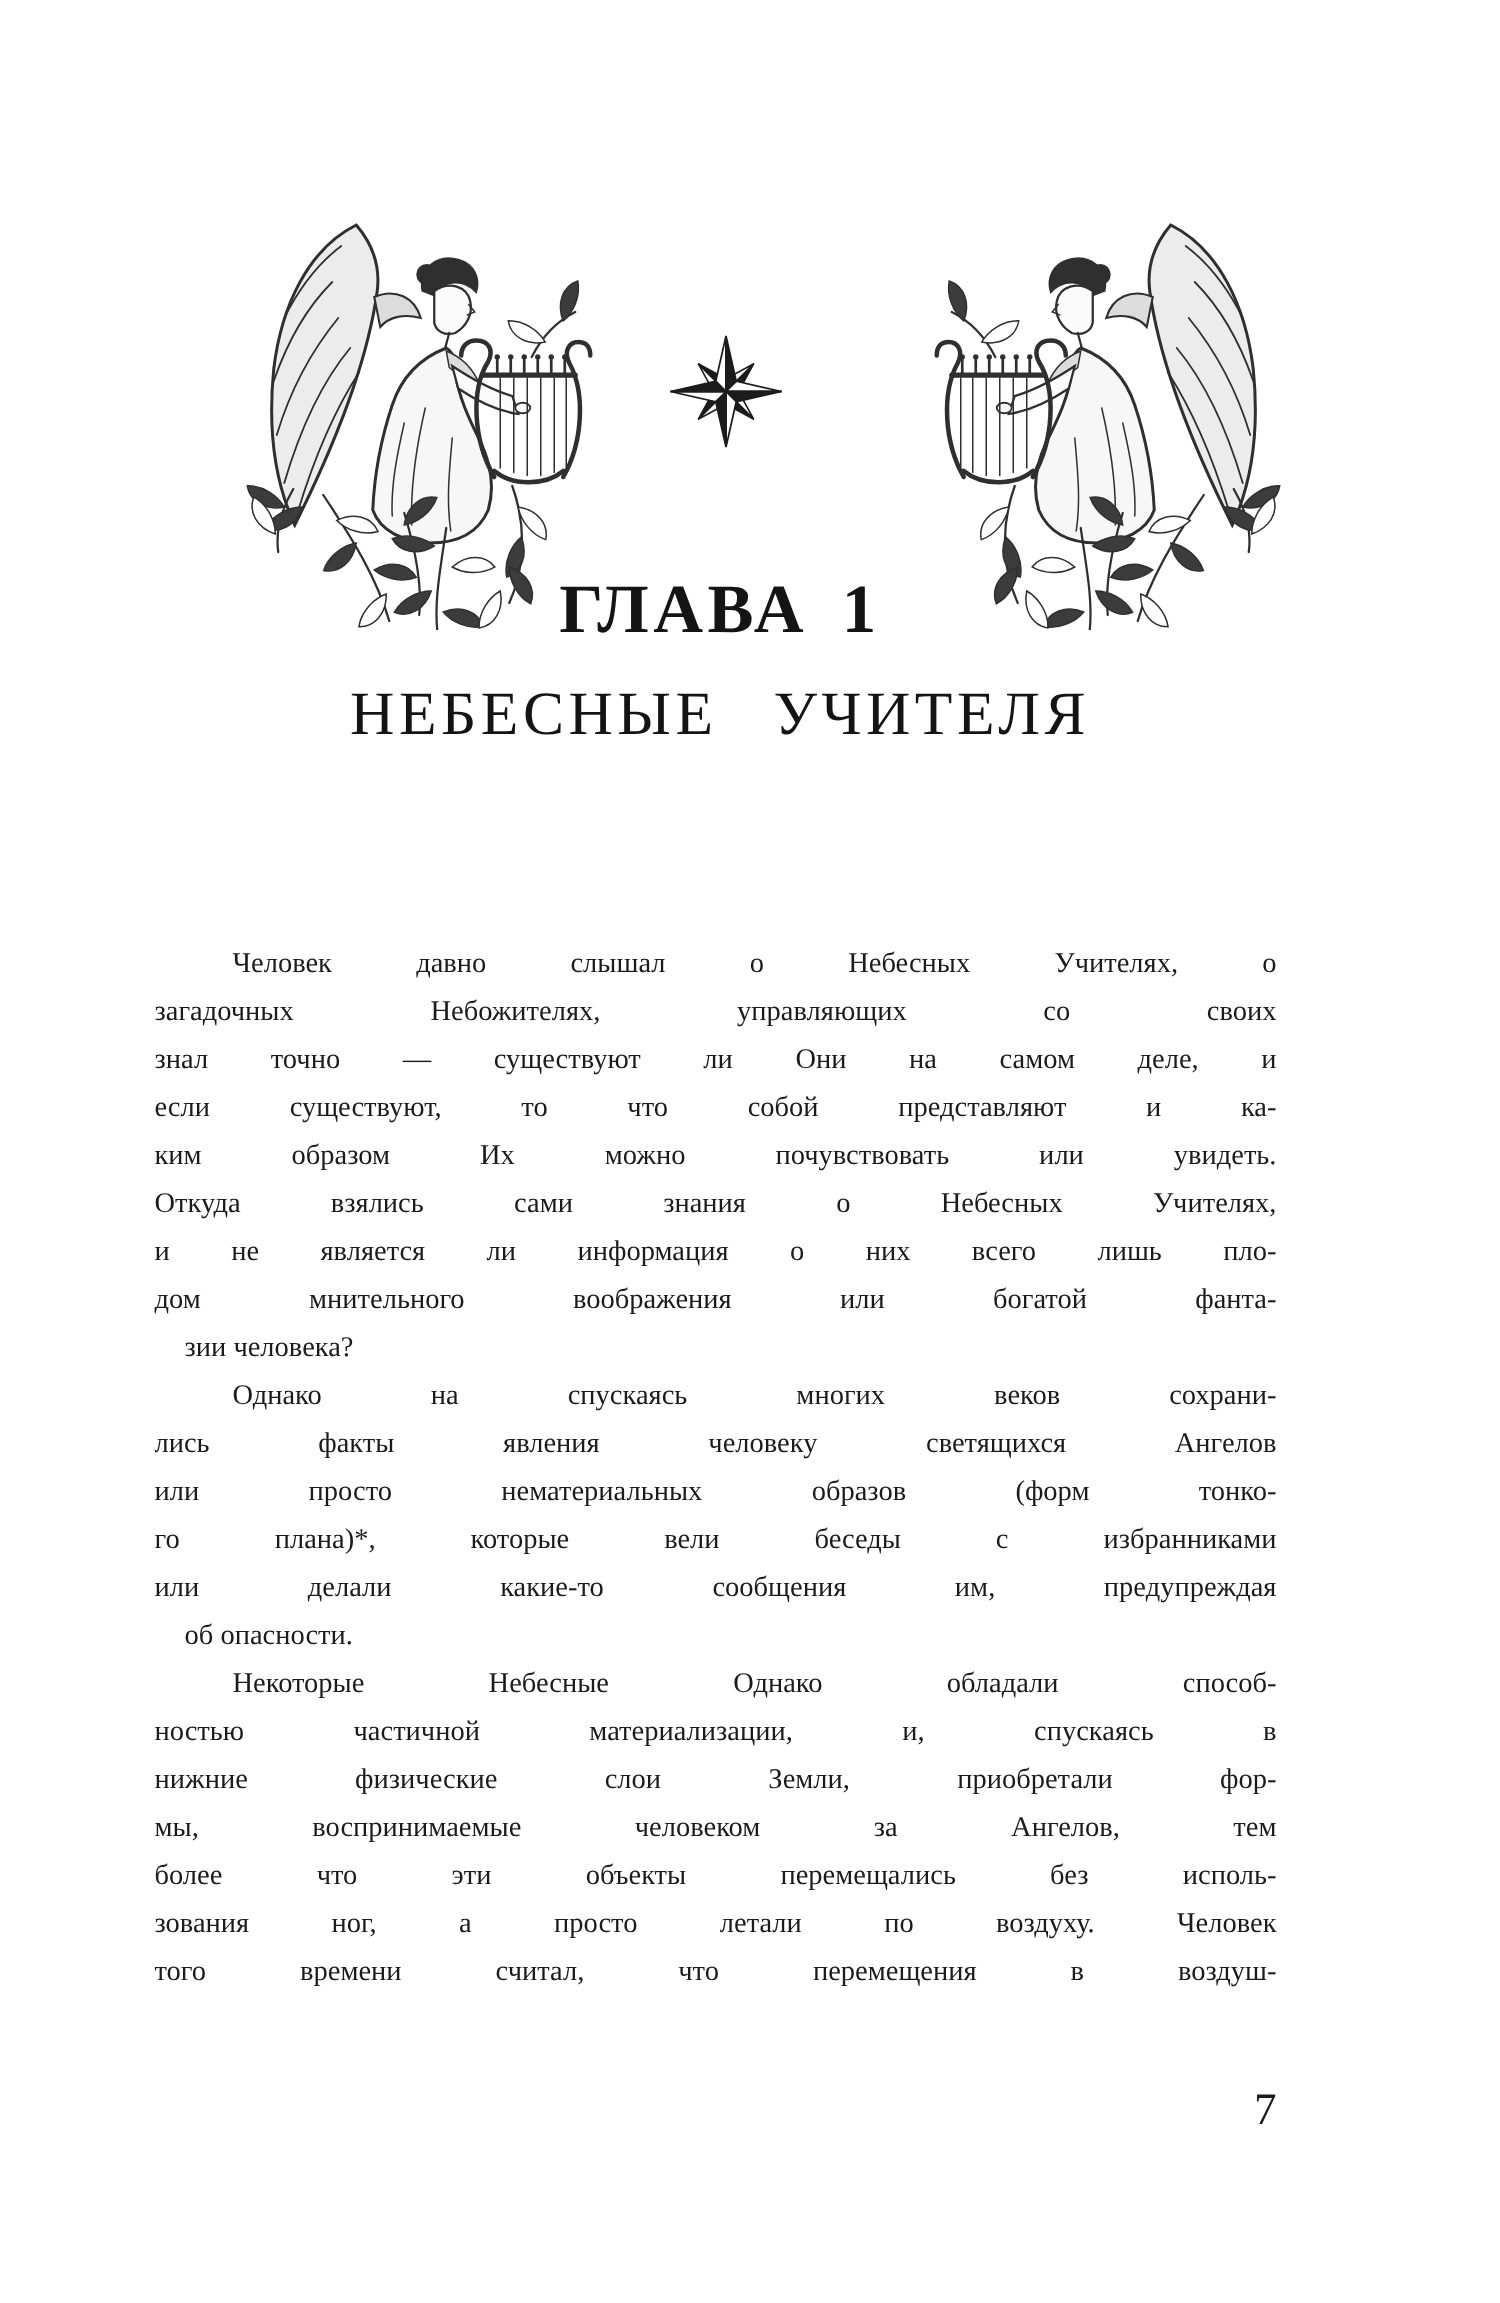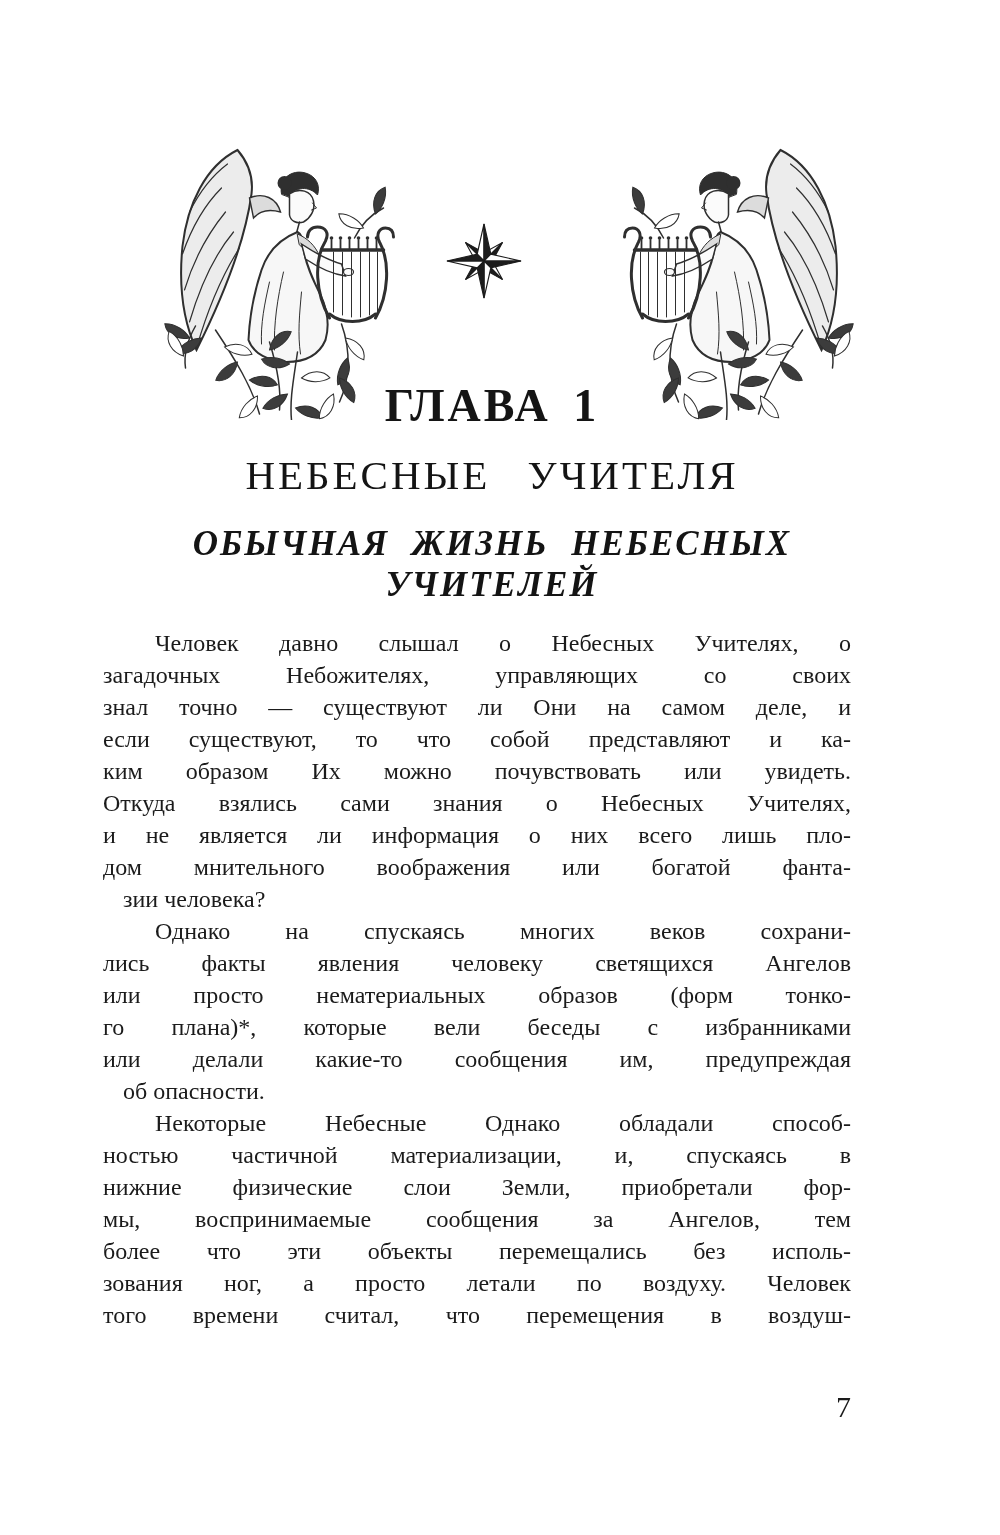--- a/index.html
+++ b/index.html
@@ -11,38 +11,38 @@
   }
   
   .ornament { position:absolute; top:142px; width:248px; height:278px; }
   .ornament svg { width:100%; height:100%; display:block; }
   .ornament-left  { left:148px; }
   .ornament-right { left:622px; transform:scaleX(-1); }
   .ornament-star  { position:absolute; left:445px; top:222px; width:78px; height:78px; }
   .ornament-star svg { width:100%; height:100%; display:block; }
 
   
-  .center-band { position:absolute; left:0; width:960px; text-align:center;margin-left:12px; }
+  .center-band { position:absolute; left:0; width:960px; text-align:center; }
   .chapter-title {
     top:383px; font-size:46px; font-weight:bold; letter-spacing:3px;
     word-spacing:8px; color:#141414; line-height:46px;
   }
   .section-title {
     top:454px; font-size:41px; font-weight:normal; letter-spacing:3px;
     word-spacing:24px; color:#141414; line-height:42px;
   }
   .subsection-title {
     top:523px; font-size:35px; font-weight:bold; font-style:italic;
     letter-spacing:2px; word-spacing:12px; color:#141414; line-height:41px;
   }
 
   
   .body-text {
     position:absolute; left:103px; top:627px; width:748px;
-    font-size:24px; line-height:32px;
+    font-size:19px; line-height:32px;
   }
   .line { text-align:justify; text-align-last:justify; white-space:normal; }
   .line.last { text-align-last:left;margin-left:20px; }
   .line.indent { text-indent:52px; }
 
   .page-number {
     position:absolute; left:103px; top:1390px; width:748px;
     text-align:right; font-size:30px; line-height:34px; color:#1b1b1b;
   }
   .hidden-defs { position:absolute; width:0; height:0; overflow:hidden; }
@@ -192,24 +192,20 @@
   <div class="ornament ornament-right">
     <svg>
         <use href="#angel-sym"></use>
       </svg>
   </div>
 
   <div class="center-band chapter-title">ГЛАВА 1</div>
 
   <div class="center-band section-title">НЕБЕСНЫЕ УЧИТЕЛЯ</div>
 
-  <div class="center-band subsection-title">
-    <div>ОБЫЧНАЯ ЖИЗНЬ НЕБЕСНЫХ</div>
-    <div>УЧИТЕЛЕЙ</div>
-  </div>
 
   <div class="body-text">
 
     <div class="line indent">Человек давно слышал о Небесных Учителях, о</div>
     <div class="line">загадочных Небожителях, управляющих со своих</div>
     <div class="line">знал точно — существуют ли Они на самом деле, и</div>
     <div class="line">если существуют, то что собой представляют и ка-</div>
     <div class="line">ким образом Их можно почувствовать или увидеть.</div>
     <div class="line">Откуда взялись сами знания о Небесных Учителях,</div>
     <div class="line">и не является ли информация о них всего лишь пло-</div>
@@ -219,21 +215,21 @@
     <div class="line indent">Однако на спускаясь многих веков сохрани-</div>
     <div class="line">лись факты явления человеку светящихся Ангелов</div>
     <div class="line">или просто нематериальных образов (форм тонко-</div>
     <div class="line">го плана)*, которые вели беседы с избранниками</div>
     <div class="line">или делали какие-то сообщения им, предупреждая</div>
     <div class="line last">об опасности.</div>
 
     <div class="line indent">Некоторые Небесные Однако обладали способ-</div>
     <div class="line">ностью частичной материализации, и, спускаясь в</div>
     <div class="line">нижние физические слои Земли, приобретали фор-</div>
-    <div class="line">мы, воспринимаемые сообщения за Ангелов, тем</div>
+    <div class="line">мы, воспринимаемые человеком за Ангелов, тем</div>
     <div class="line">более что эти объекты перемещались без исполь-</div>
     <div class="line">зования ног, а просто летали по воздуху. Человек</div>
     <div class="line">того времени считал, что перемещения в воздуш-</div>
   </div>
 
   <div class="page-number">7</div>
 
 </div>
 
 </body></html>

